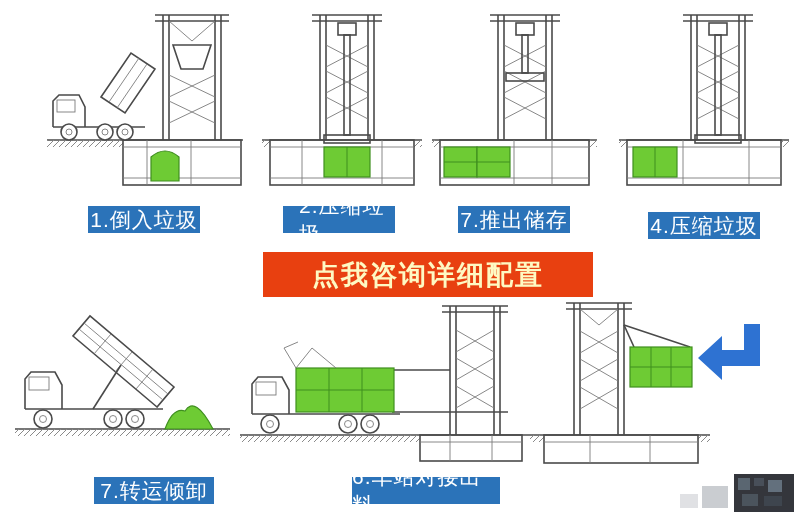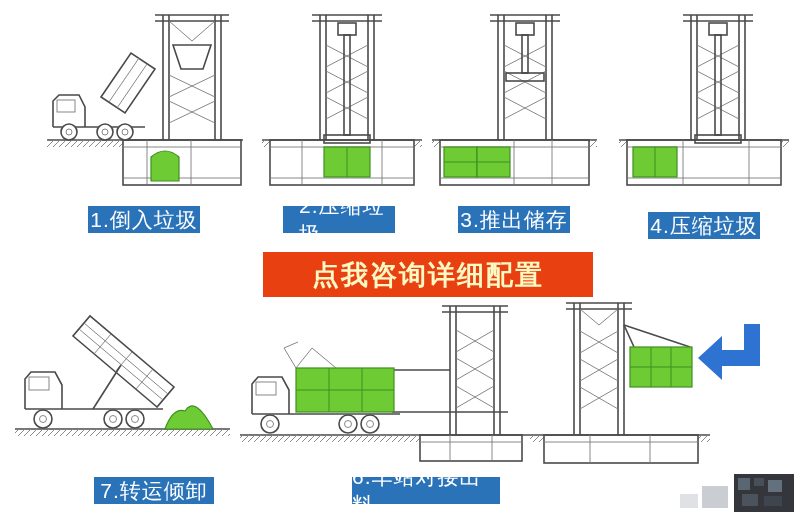--- a/index.html
+++ b/index.html
@@ -188,21 +188,21 @@
       <line class="thin" x1="120" y1="92" x2="78" y2="114"></line>
       <g>
         <rect class="ln" x="96" y="30" width="6" height="100" fill="#fff"></rect>
         <rect class="ln" x="76" y="130" width="46" height="8" fill="#fff"></rect>
       </g>
     </g>
   </svg>
 
   <div class="step-label" style="left:88px;  top:206px; width:112px;">1.倒入垃圾</div>
   <div class="step-label" style="left:283px; top:206px; width:112px;padding-left:16px;">2.压缩垃圾</div>
-  <div class="step-label" style="left:458px; top:206px; width:112px;">3.推出储存</div>
+  <div class="step-label" style="left:458px; top:206px; width:112px;">7.推出储存</div>
   <div class="step-label" style="left:648px; top:212px; width:112px;">4.压缩垃圾</div>
 
   <div class="banner">点我咨询详细配置</div>
 
   <svg class="abs" style="left:15px; top:295px;" width="215" height="150" viewBox="0 0 215 150">
     <line class="ln" x1="0" y1="134" x2="215" y2="134"></line>
     <rect x="0" y="134" width="215" height="7" fill="url(#hatch)"></rect>
     <g>
       <line class="ln" x1="10" y1="114" x2="148" y2="114"></line>
       <path class="ln" d="M10 114 L10 84 L16 77 L40 77 L47 90 L47 114" fill="#fff"></path>

